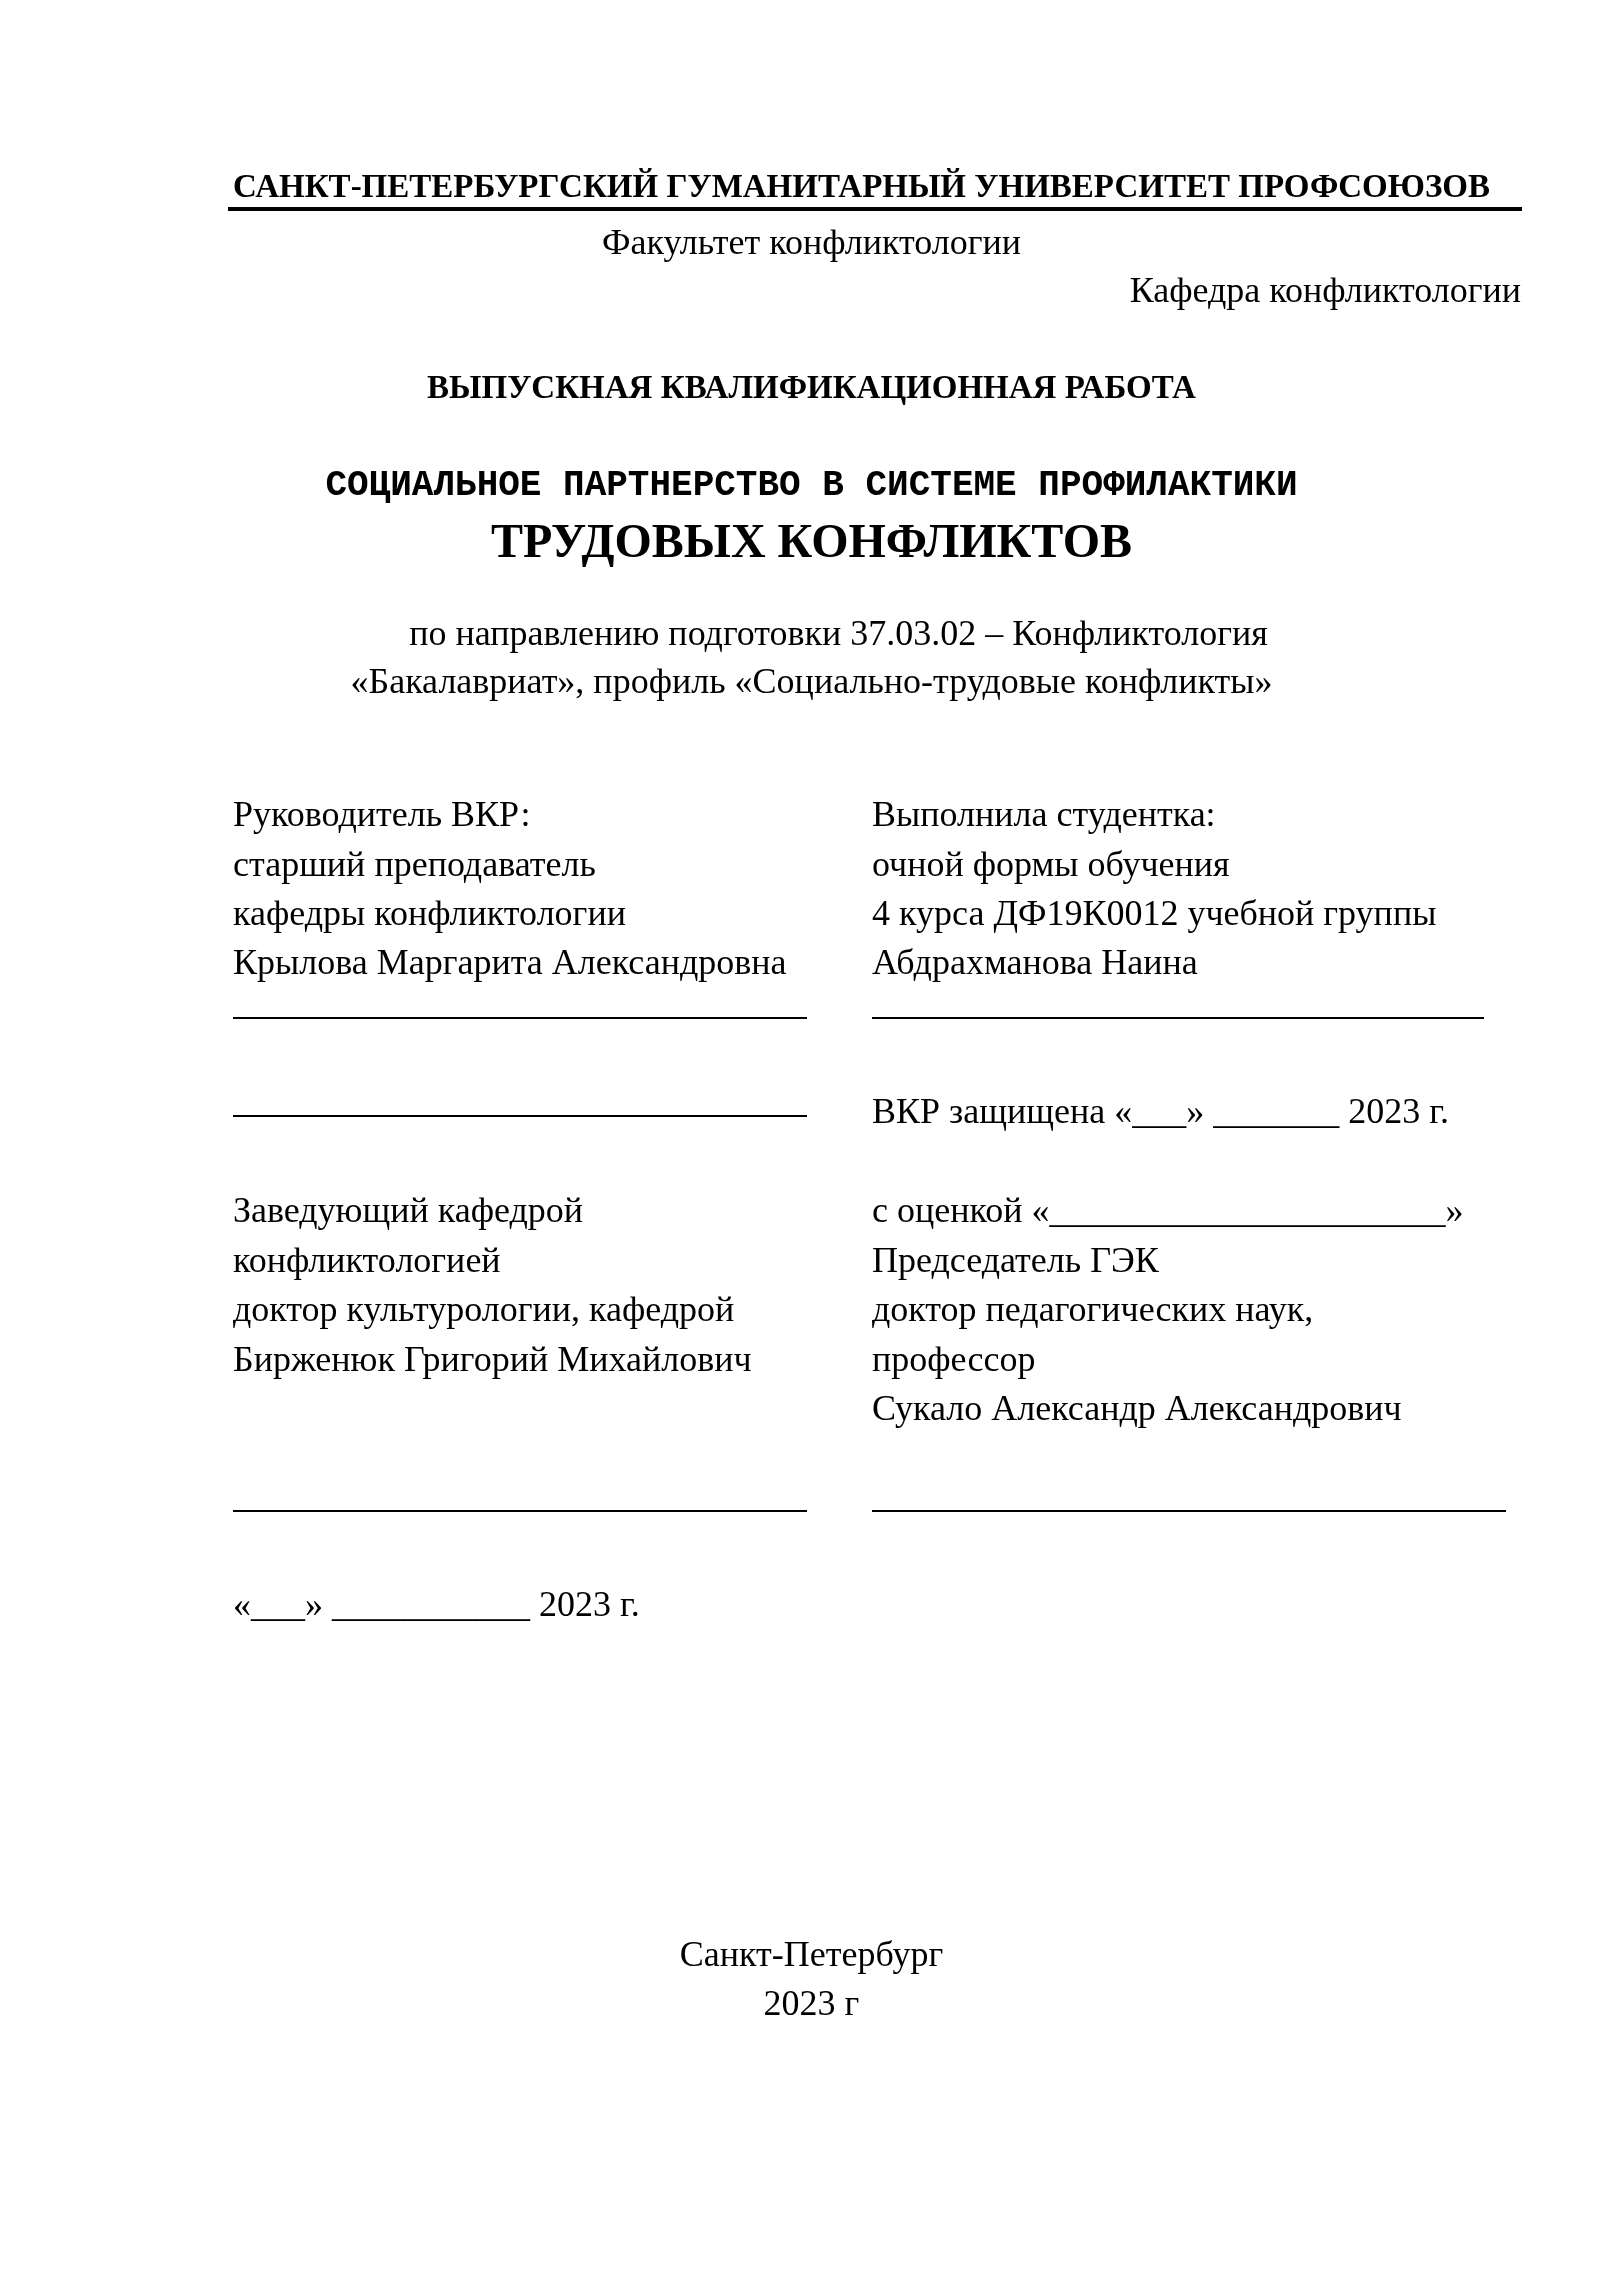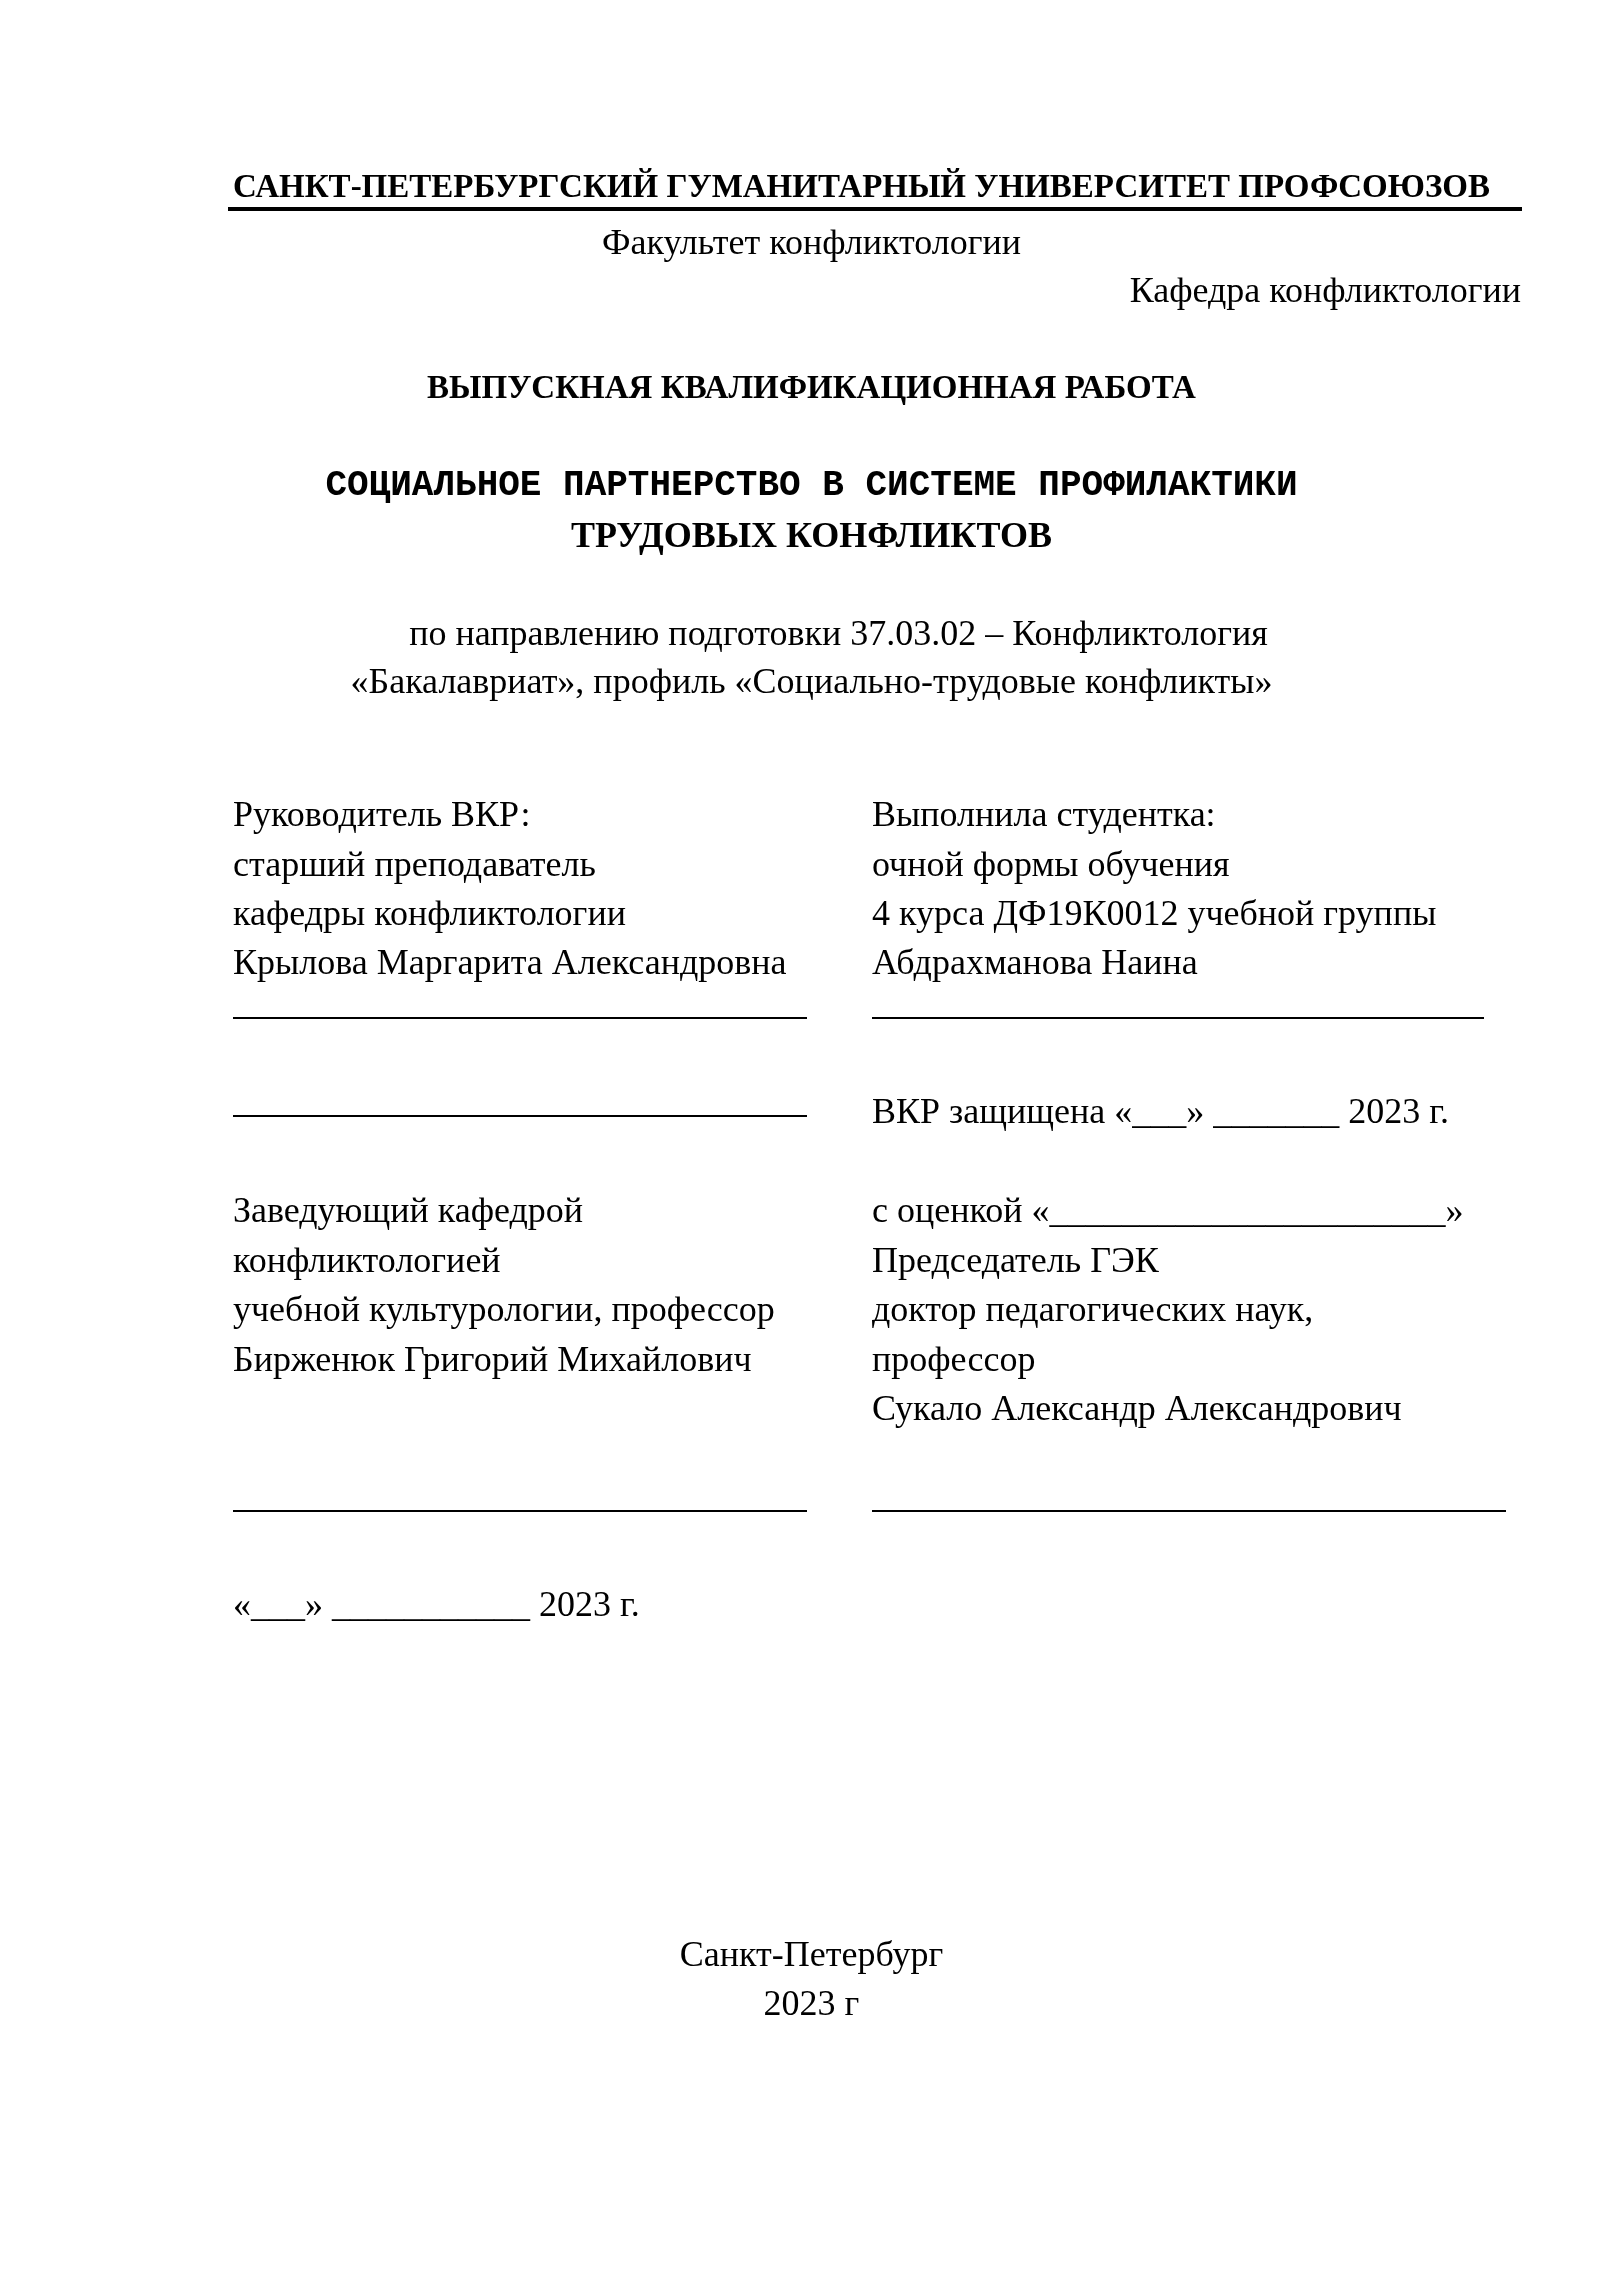--- a/index.html
+++ b/index.html
@@ -16,21 +16,21 @@
 
 <div>
   <div class="t b" style="left:233px; top:170px; font-size:33px;">САНКТ-ПЕТЕРБУРГСКИЙ ГУМАНИТАРНЫЙ УНИВЕРСИТЕТ ПРОФСОЮЗОВ</div>
   <div class="rule"></div>
   <div class="t center" style="top:224px;">Факультет конфликтологии</div>
   <div class="t" style="right:102px; top:272px;">Кафедра конфликтологии</div>
 
   <div class="t b center" style="top:371px; font-size:33px;">ВЫПУСКНАЯ КВАЛИФИКАЦИОННАЯ РАБОТА</div>
 
   <div class="t b center" style="top:468px; font-size:36px;font-family:Liberation Mono, monospace;">СОЦИАЛЬНОЕ ПАРТНЕРСТВО В СИСТЕМЕ ПРОФИЛАКТИКИ</div>
-  <div class="t b center" style="top:517px; font-size:36px;">ТРУДОВЫХ КОНФЛИКТОВ</div>
+  <div class="t b center" style="top:517px; font-size:48px;">ТРУДОВЫХ КОНФЛИКТОВ</div>
 
   <div class="t center" style="top:615px;padding-left:27px;">по направлению подготовки 37.03.02 – Конфликтология</div>
   <div class="t center" style="top:663px;">«Бакалавриат», профиль «Социально-трудовые конфликты»</div>
 
   <div>
     <div class="t" style="left:233px; top:796px;">Руководитель ВКР:</div>
     <div class="t" style="left:233px; top:846px;">старший преподаватель</div>
     <div class="t" style="left:233px; top:895px;">кафедры конфликтологии</div>
     <div class="t" style="left:233px; top:944px;">Крылова Маргарита Александровна</div>
     <div class="ul" style="left:233px; width:574px; top:1017px;"></div>
@@ -42,21 +42,21 @@
     <div class="t" style="left:872px; top:846px;">очной формы обучения</div>
     <div class="t" style="left:872px; top:895px;">4 курса ДФ19К0012 учебной группы</div>
     <div class="t" style="left:872px; top:944px;">Абдрахманова Наина</div>
     <div class="ul" style="left:872px; width:612px; top:1017px;"></div>
     <div class="t" style="left:872px; top:1093px;">ВКР защищена «___» _______ 2023 г.</div>
   </div>
 
   <div>
     <div class="t" style="left:233px; top:1192px;">Заведующий кафедрой</div>
     <div class="t" style="left:233px; top:1242px;">конфликтологией</div>
-    <div class="t" style="left:233px; top:1291px;">учебной культурологии, профессор</div>
+    <div class="t" style="left:233px; top:1291px;">доктор культурологии, кафедрой</div>
     <div class="t" style="left:233px; top:1341px;">Бирженюк Григорий Михайлович</div>
     <div class="ul" style="left:233px; width:574px; top:1510px;"></div>
   </div>
 
   <div>
     <div class="t" style="left:872px; top:1192px;">с оценкой «______________________»</div>
     <div class="t" style="left:872px; top:1242px;">Председатель ГЭК</div>
     <div class="t" style="left:872px; top:1291px;">доктор педагогических наук,</div>
     <div class="t" style="left:872px; top:1341px;">профессор</div>
     <div class="t" style="left:872px; top:1390px;">Сукало Александр Александрович</div>

